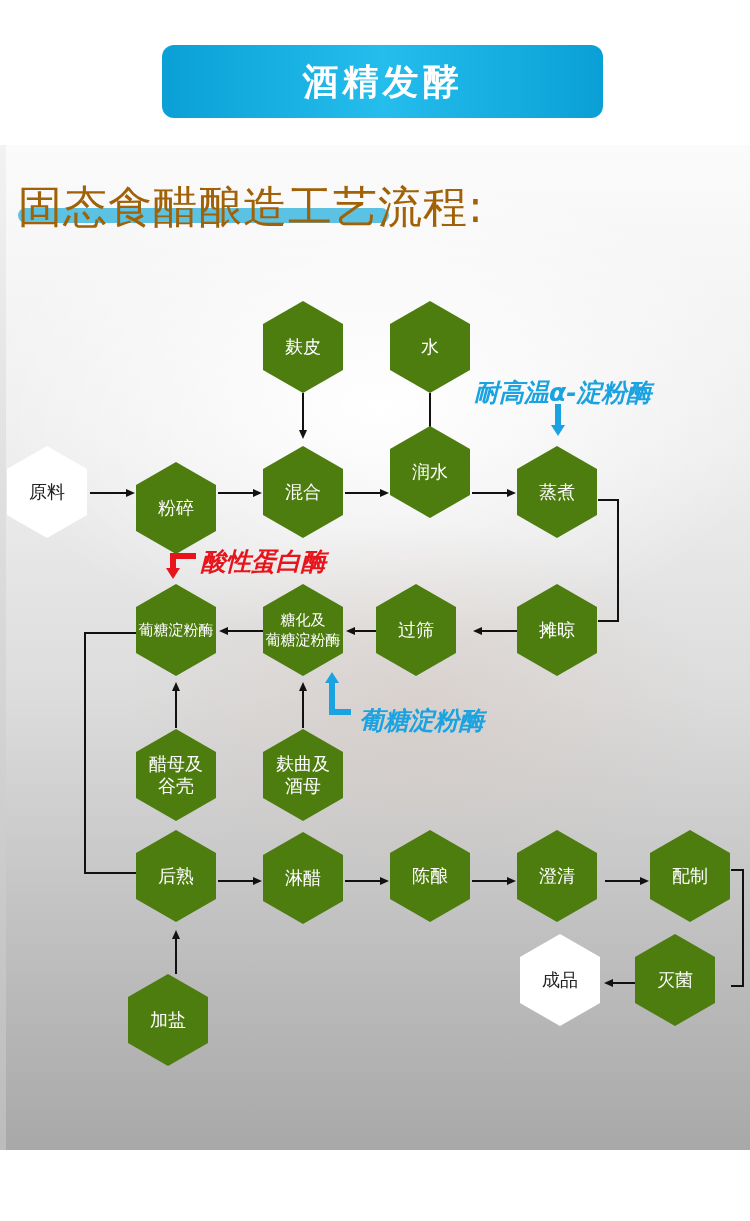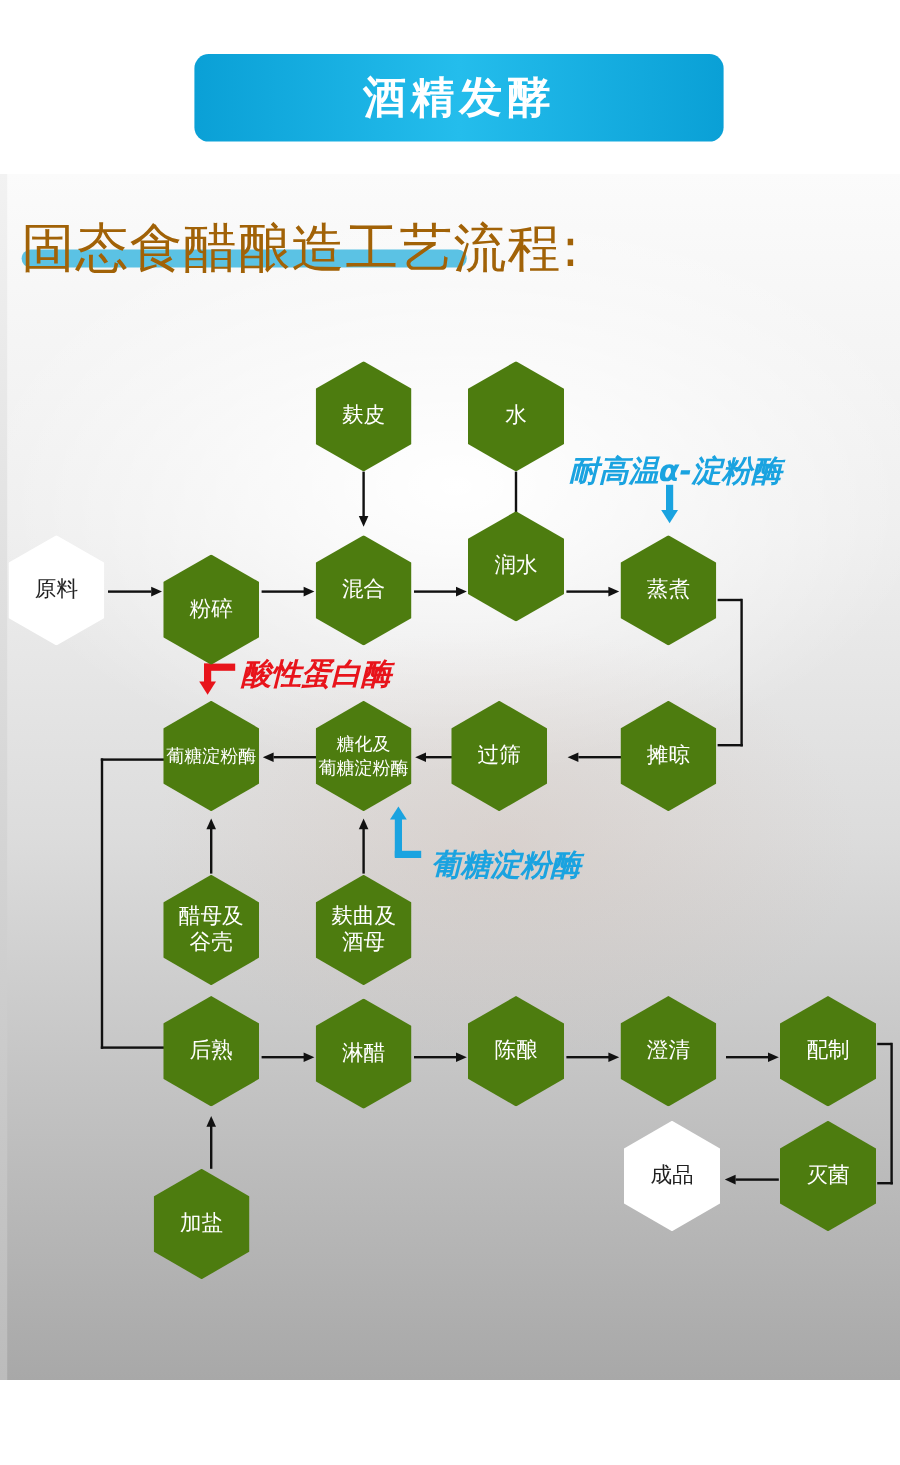--- a/index.html
+++ b/index.html
@@ -169,19 +169,19 @@
 <div class="hex" style="left:557px;top:876px">
     <span>澄清</span>
   </div>
 <div class="hex" style="left:690px;top:876px">
     <span>配制</span>
   </div>
 
 <div class="hex white" style="left:560px;top:980px">
     <span>成品</span>
   </div>
-<div class="hex" style="left:690px;top:980px">
+<div class="hex" style="left:675px;top:980px">
     <span>灭菌</span>
   </div>
 
 <div class="hex" style="left:168px;top:1020px">
     <span>加盐</span>
   </div>
 
 </body></html>

